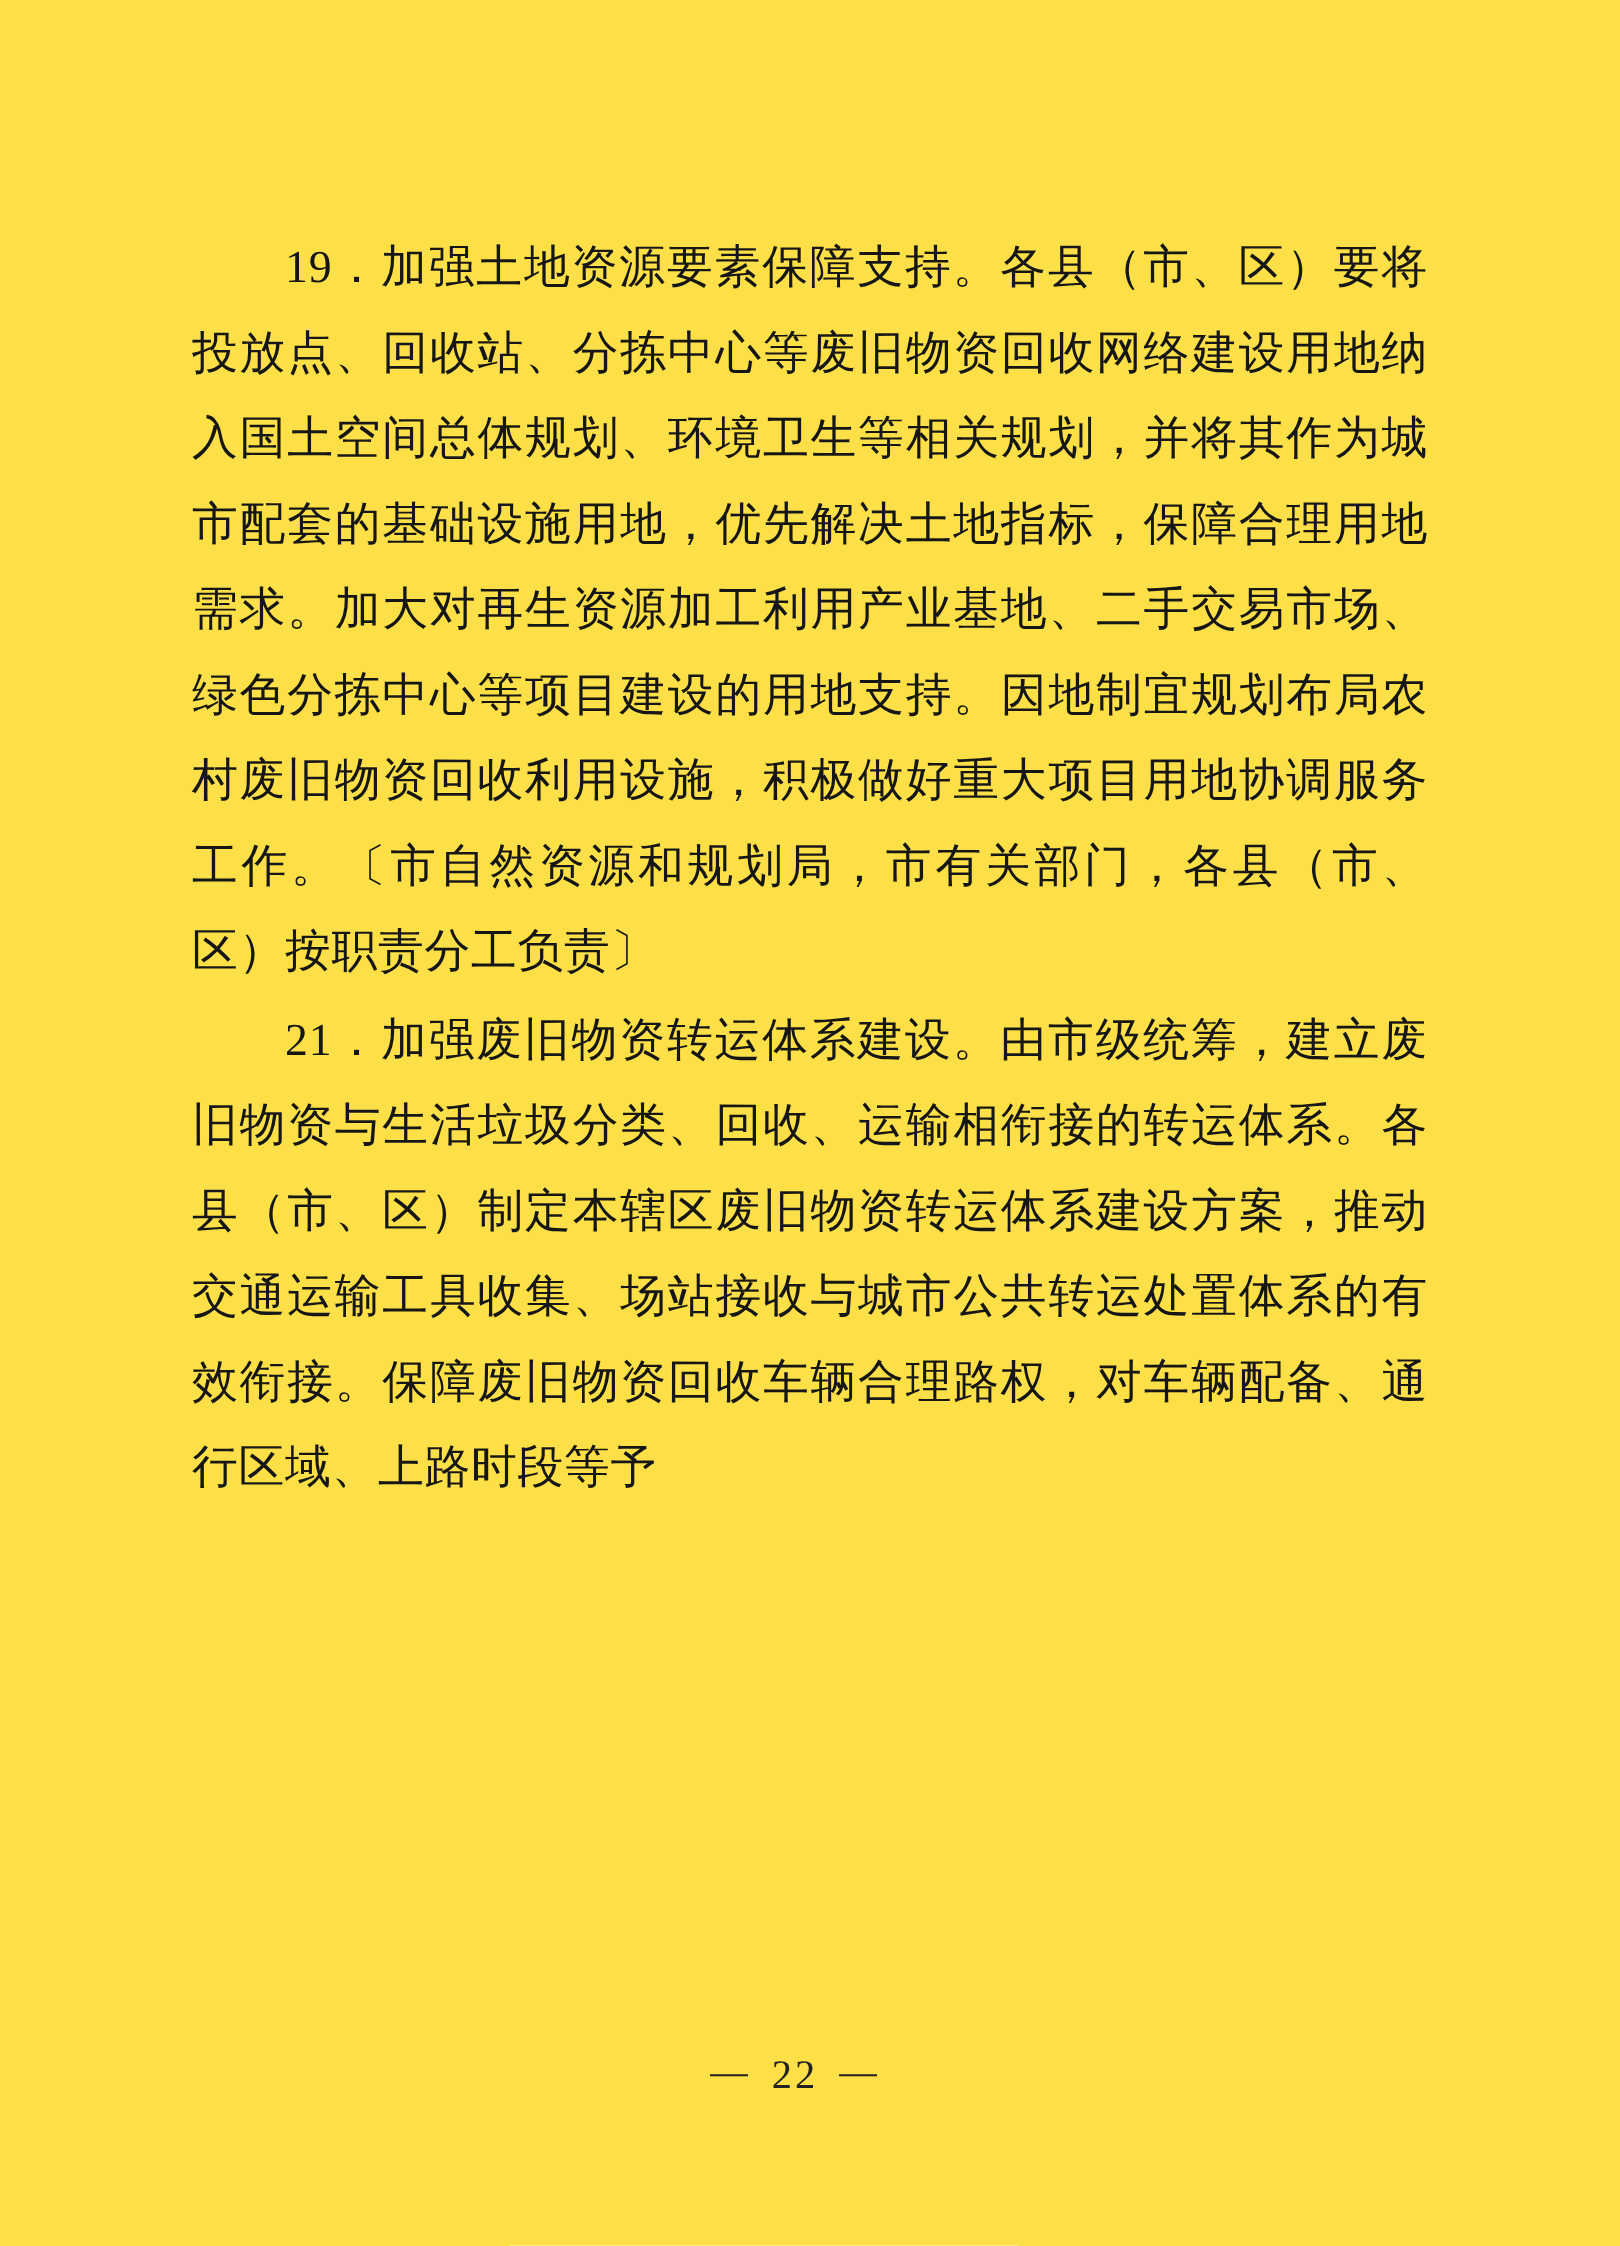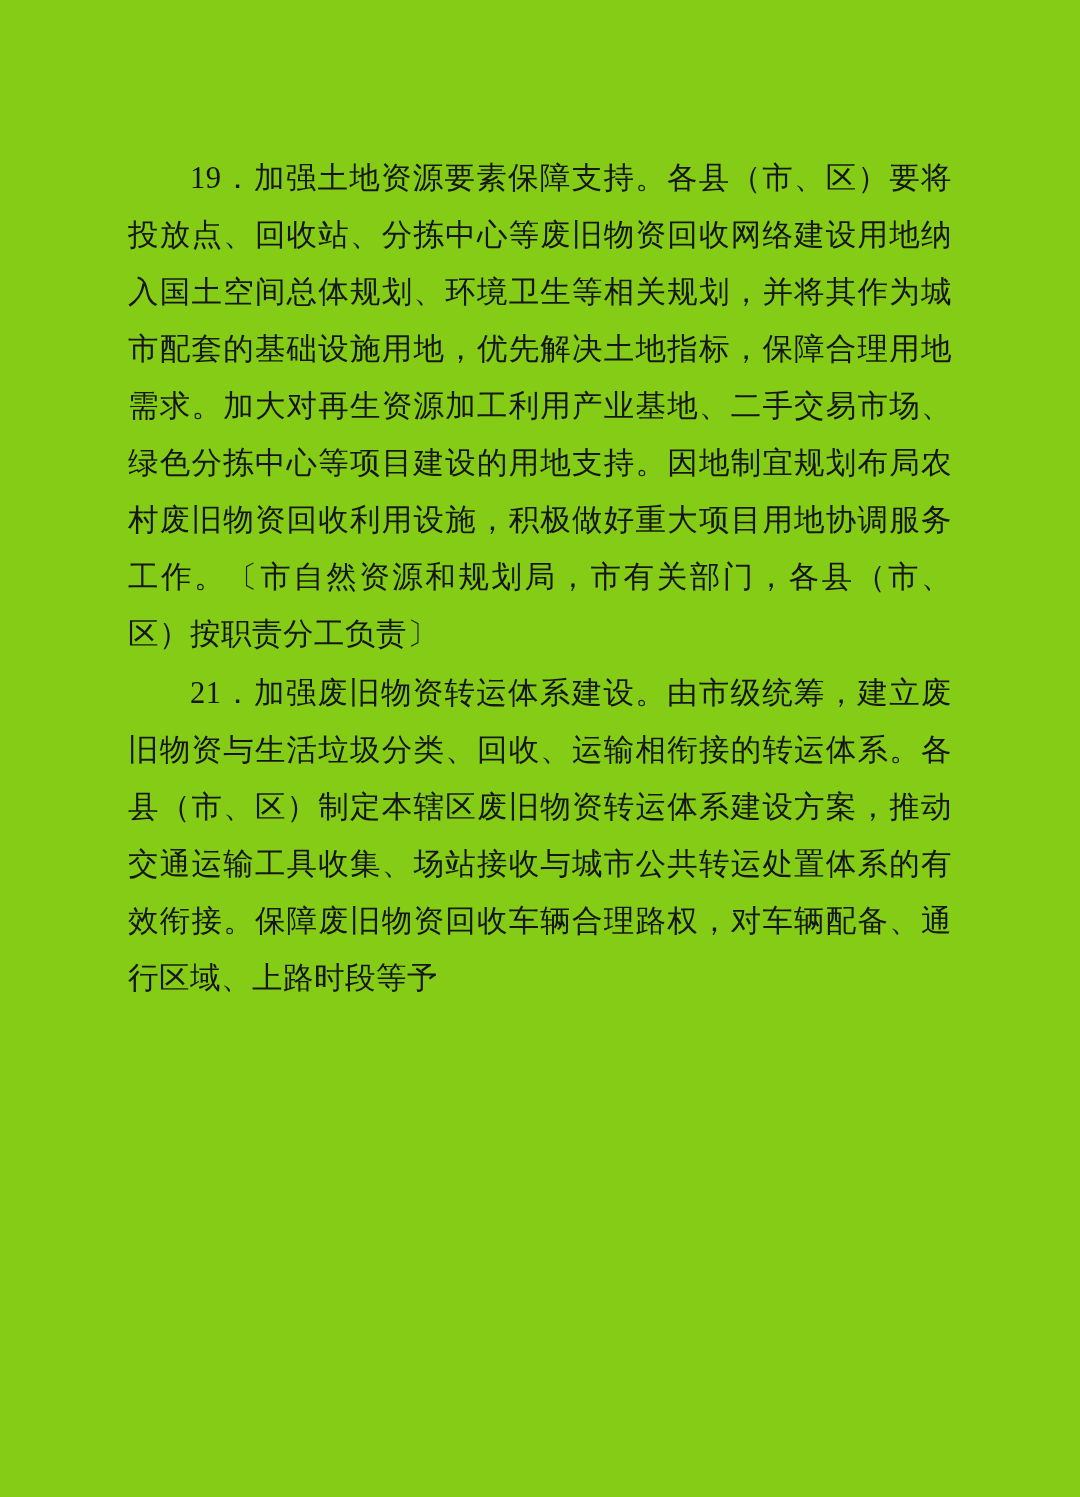--- a/index.html
+++ b/index.html
@@ -14,21 +14,21 @@
     color: #1a1a1a;
     position: relative;
     overflow: hidden;
   }
   .page {
     position: absolute;
     top: 0;
     left: 0;
     width: 1080px;
     height: 1497px;
-    background: #84cc16;
+    background: #fde047;
   }
   .content {
     position: absolute;
     top: 150px;
     left: 128px;
     width: 824px;
   }
   .para {
     font-size: 30.5px;
     line-height: 57px;
@@ -68,14 +68,19 @@
 </head>
 <body>
 
 <div class="page">
 
   <div class="content">
     <p class="para">19．加强土地资源要素保障支持。各县（市、区）要将投放点、回收站、分拣中心等废旧物资回收网络建设用地纳入国土空间总体规划、环境卫生等相关规划，并将其作为城市配套的基础设施用地，优先解决土地指标，保障合理用地需求。加大对再生资源加工利用产业基地、二手交易市场、绿色分拣中心等项目建设的用地支持。因地制宜规划布局农村废旧物资回收利用设施，积极做好重大项目用地协调服务工作。〔市自然资源和规划局，市有关部门，各县（市、区）按职责分工负责〕</p>
     <p class="para">21．加强废旧物资转运体系建设。由市级统筹，建立废旧物资与生活垃圾分类、回收、运输相衔接的转运体系。各县（市、区）制定本辖区废旧物资转运体系建设方案，推动交通运输工具收集、场站接收与城市公共转运处置体系的有效衔接。保障废旧物资回收车辆合理路权，对车辆配备、通行区域、上路时段等予</p>
   </div>
 
+  <div class="footer">
+    <span class="page-number">
+      <span class="dash">—</span><span>22</span><span class="dash">—</span>
+    </span>
+  </div>
 
 </div>
 
 </body></html>

